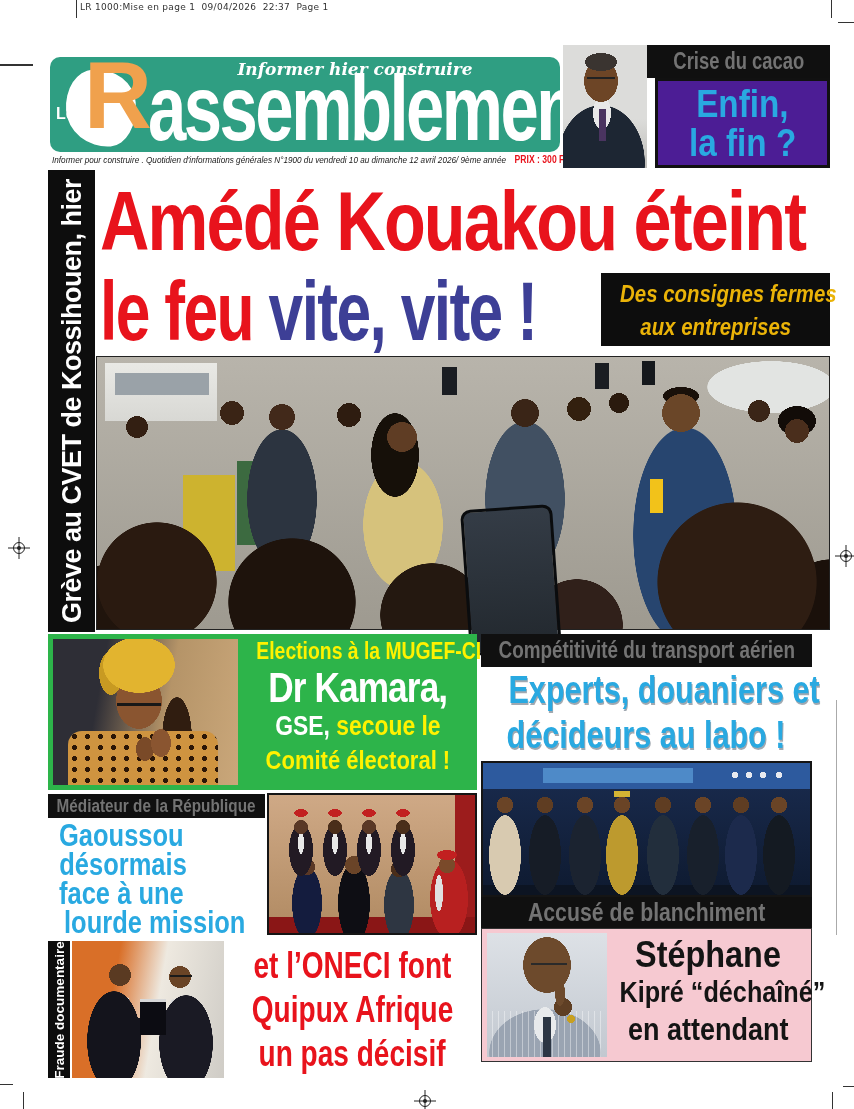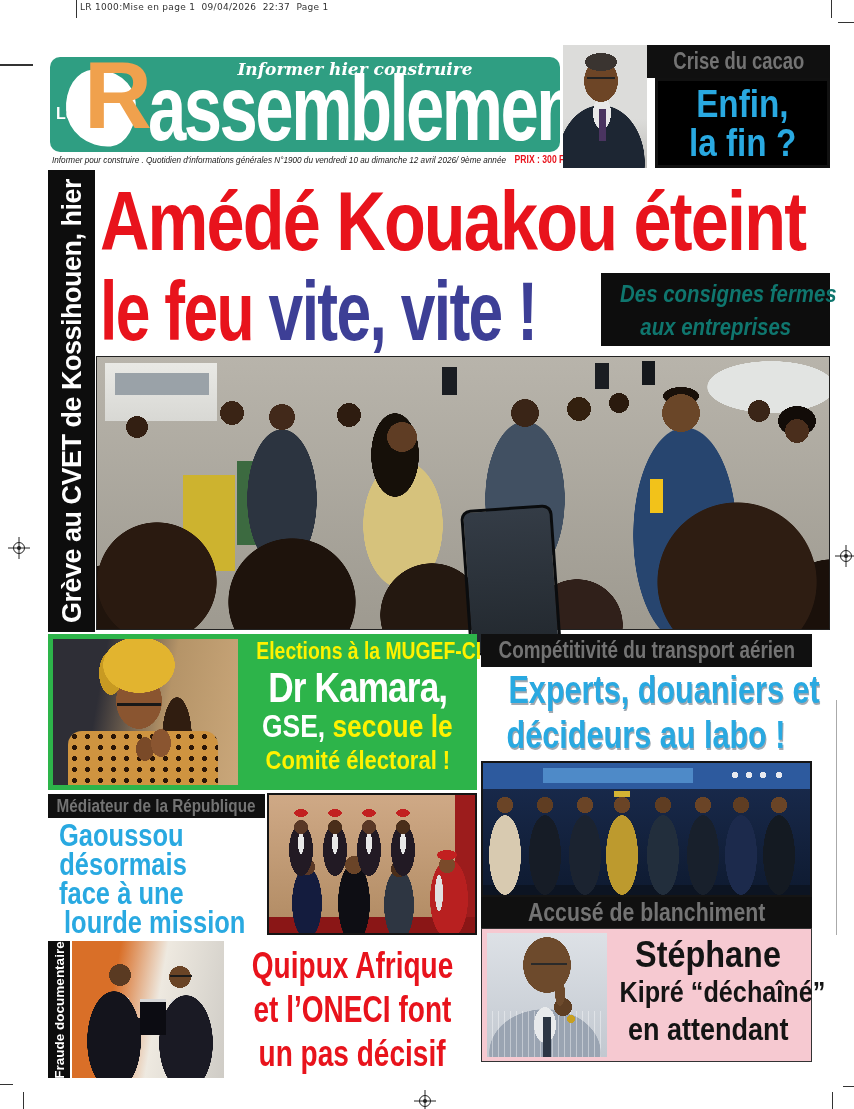--- a/index.html
+++ b/index.html
@@ -37,35 +37,35 @@
   .cacao-photo{position:absolute;left:563px;top:45px;width:84px;height:123px;background:
     linear-gradient(#222,#222) 24px 32px/28px 2px no-repeat,
     radial-gradient(ellipse 16px 9px at 38px 17px,#3a3430 99%,transparent 100%) no-repeat,
     radial-gradient(ellipse 17px 21px at 38px 36px,#6d4526 99%,transparent 100%) no-repeat,
     linear-gradient(#4a3460,#4a3460) 36px 64px/7px 32px no-repeat,
     radial-gradient(ellipse 9px 16px at 39px 68px,#e8e8e8 99%,transparent 100%) no-repeat,
     radial-gradient(ellipse 44px 58px at 38px 118px,#1d2633 99%,transparent 100%) no-repeat,
     linear-gradient(#222,#222) 58px 100px/3px 24px no-repeat,
     linear-gradient(180deg,#dcdcda 60%,#bdbcb8);}
   .cacao-kicker{left:647px;top:45px;width:183px;height:33px;font-size:23px;font-weight:700;}
-  .enfin-box{position:absolute;left:655px;top:78px;width:175px;height:90px;background:#000000;border:3px solid #111;
+  .enfin-box{position:absolute;left:655px;top:78px;width:175px;height:90px;background:#4c1d95;border:3px solid #111;
              box-sizing:border-box;display:flex;flex-direction:column;justify-content:center;text-align:center;}
   .enfin-box div{font-weight:700;font-size:37px;line-height:39px;}
   .enfin-box .cx{transform:scale(.9,1.05);}
 
   
   .side-strip{position:absolute;left:48px;top:170px;width:47px;height:462px;background:#0d0d0d;}
   .vtext{position:absolute;left:50%;top:50%;transform:translate(-50%,-50%) rotate(-90deg);
          white-space:nowrap;color:#fff;font-weight:700;font-size:27px;letter-spacing:-.5px;}
   .lead1{position:absolute;left:100px;top:174px;}
   .lead2{position:absolute;left:100px;top:264px;}
   .hl{display:inline-block;font-weight:700;font-size:76px;line-height:86px;letter-spacing:-2px;white-space:nowrap;
       transform:scale(.9,1.1);transform-origin:left top;}
   .lead2 .hl{transform:scale(.82,1.1);}
-  .consignes{position:absolute;left:601px;top:273px;width:229px;height:73px;background:#0d0d0d;color:#0f766e;
+  .consignes{position:absolute;left:601px;top:273px;width:229px;height:73px;background:#0d0d0d;color:#eab308;
              display:flex;flex-direction:column;justify-content:center;text-align:center;}
   .consignes div{font:italic 700 24px "Liberation Sans",sans-serif;line-height:33px;}
   .consignes .cx{transform:scaleX(.85);}
 
   
   .crowd{position:absolute;left:96px;top:356px;width:734px;height:274px;border:1px solid #222;box-sizing:border-box;background:
     radial-gradient(circle 60px at 60px 225px,#2a1a10 99%,transparent 100%) no-repeat,
     radial-gradient(circle 64px at 195px 245px,#1e130c 99%,transparent 100%) no-repeat,
     radial-gradient(circle 52px at 335px 258px,#241810 99%,transparent 100%) no-repeat,
     radial-gradient(circle 80px at 640px 225px,#2e1d12 99%,transparent 100%) no-repeat,
@@ -115,21 +115,21 @@
     radial-gradient(ellipse 15px 42px at 124px 100px,#301d10 99%,transparent 100%) no-repeat,
     linear-gradient(100deg,#2e2e36 26%,#b59468 60%,#caa77a);}
   .mugef-photo::after{content:"";position:absolute;inset:0;z-index:2;background:
     radial-gradient(ellipse 10px 14px at 108px 104px,#8a5530 99%,transparent 100%) no-repeat,
     radial-gradient(ellipse 9px 12px at 92px 110px,#7a4a28 99%,transparent 100%) no-repeat;}
   .leopard{position:absolute;left:15px;top:92px;width:150px;height:54px;border-radius:14px 14px 0 0;
     background-color:#cf9440;background-image:radial-gradient(circle 2.5px,#2b1606 97%,transparent 100%);background-size:13px 11px;}
   .mugef-text{position:absolute;left:193px;top:4px;width:233px;text-align:center;}
   .mugef-k{font-weight:700;font-size:22px;line-height:27px;}
   .mugef-l1{font-weight:700;font-size:40px;line-height:44px;color:#fff;letter-spacing:-1px;}
-  .mugef-l2{font-weight:700;font-size:30px;line-height:34px;}
+  .mugef-l2{font-weight:700;font-size:26px;line-height:34px;}
   .mugef-l3{font-weight:700;font-size:25px;line-height:34px;}
   .mugef-text .cx{transform:scale(.88,1.05);}
 
   
   .transport-kicker{left:481px;top:634px;width:331px;height:33px;font-size:23px;font-weight:700;}
   .transport-headline{position:absolute;left:481px;top:667px;width:331px;text-align:center;}
   .transport-headline div{font-weight:700;font-size:36px;line-height:45px;
     text-shadow:1px 2px 0 rgba(20,40,60,.4);}
   .transport-headline .cx{transform:scale(.85,1.1);}
   .transport-photo{position:absolute;left:481px;top:761px;width:331px;height:136px;border:2px solid #151515;box-sizing:border-box;background:
@@ -342,22 +342,22 @@
     <div class="cyan"><span class="cx">face à une</span></div>
     <div class="cyan"><span class="cx">lourde mission</span></div>
   </div>
   <div class="mediateur-photo"></div>
 
   <div class="fraude-strip">
     <div class="vtext2">Fraude documentaire</div>
   </div>
   <div class="fraude-photo"></div>
   <div class="fraude-headline">
+    <div class="red"><span class="cx">et l’ONECI font</span></div>
     <div class="red"><span class="cx">Quipux Afrique</span></div>
-    <div class="red"><span class="cx">et l’ONECI font</span></div>
     <div class="red"><span class="cx">un pas décisif</span></div>
   </div>
 
   <div class="banner blanchiment-kicker">
     <span class="cx">Accusé de blanchiment</span>
   </div>
   <div class="pink-panel">
     <div class="kipre-photo"></div>
     <div class="blanchiment-text">
       <div class="bl-l1"><span class="cx">Stéphane</span></div>

